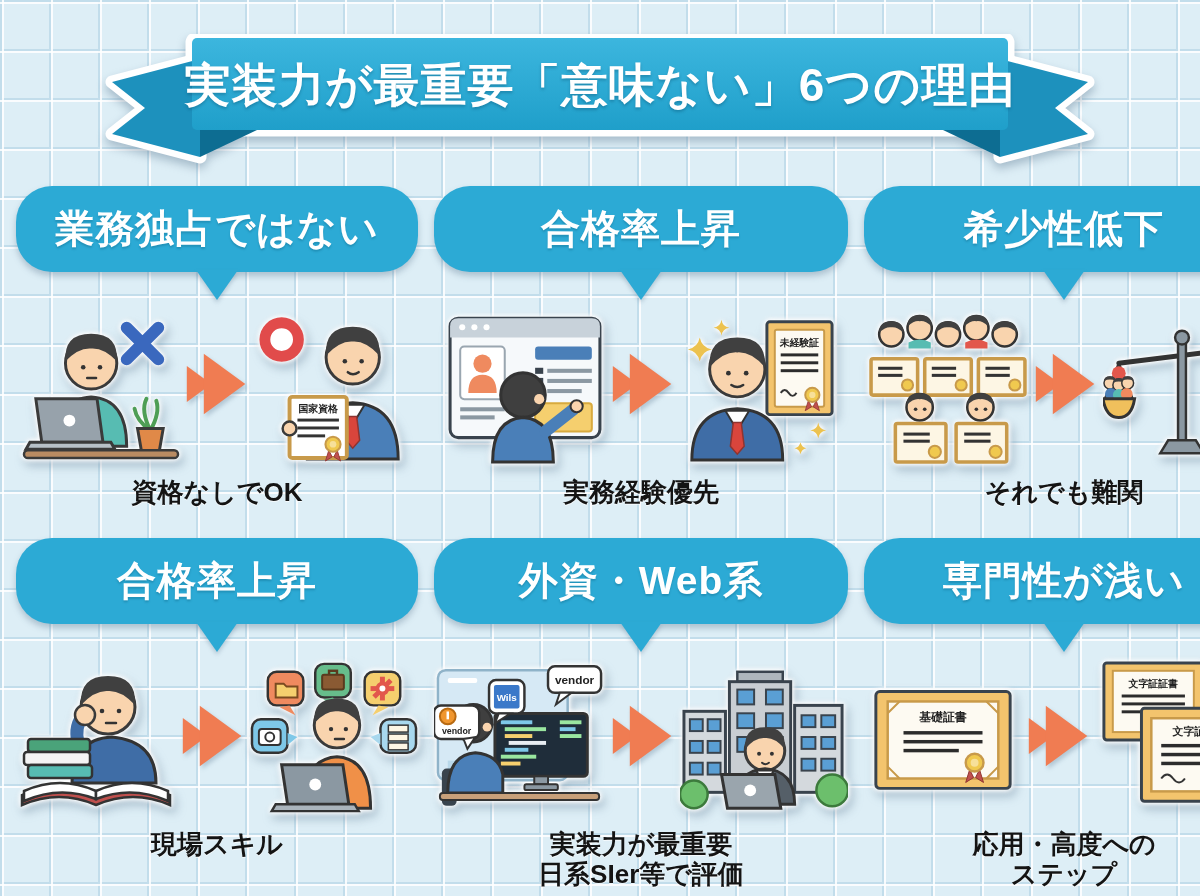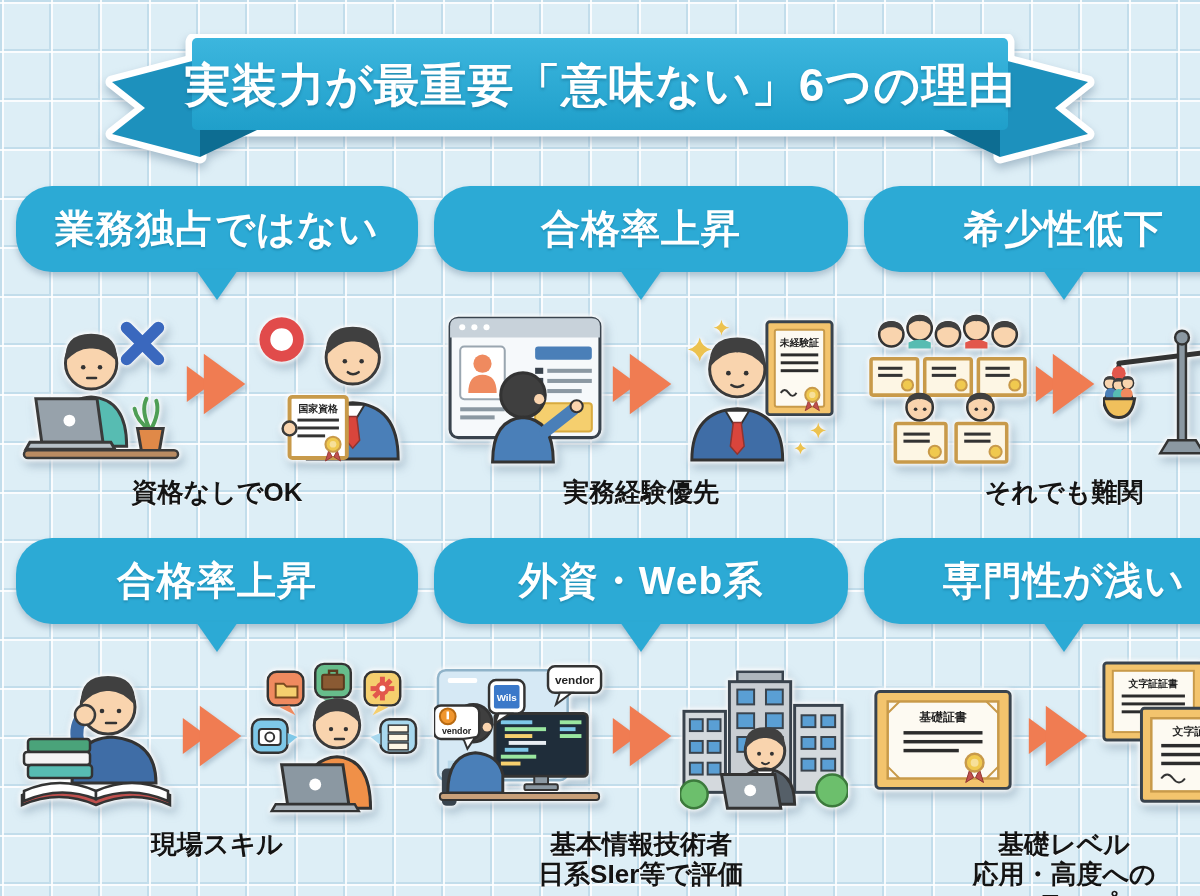--- a/index.html
+++ b/index.html
@@ -525,21 +525,21 @@
           <path d="M83 100 Q86 103 90 100" stroke="#333" stroke-width="2" fill="none" stroke-linecap="round"></path>
           <path d="M56 142 Q56 108 86 106 Q116 108 116 142 Z" fill="#555f68" stroke="#333" stroke-width="3"></path>
           <path d="M77 108 L86 122 L95 108 Z" fill="#fff" stroke="#333" stroke-width="2"></path>
           <path d="M83 116 L89 116 L91 134 L86 140 L81 134 Z" fill="#3a78c9" stroke="#1f4d87" stroke-width="1.5"></path>
           <path d="M42 112 L96 112 L102 146 L48 146 Z" fill="#9aa5ad" stroke="#333" stroke-width="3"></path>
           <circle cx="71" cy="128" r="6" fill="#fff"></circle>
         </svg>
       </span>
     </div>
     <div class="captions">
-      <div class="caption">基本情報技術者</div>
+      <div class="caption">実装力が最重要</div>
       <div class="caption">日系SIer等で評価</div>
     </div>
   </div>
 
   <div class="section">
     <div class="bubble">専門性が浅い</div>
     <div class="bubble-tail"></div>
     <div class="figures">
       <span class="sticker">
         <svg width="158" height="150" viewBox="0 0 160 150">
@@ -577,19 +577,18 @@
             <rect x="66" y="86" width="78" height="3.5" fill="#2c2c2c"></rect>
             <rect x="66" y="95" width="78" height="3.5" fill="#2c2c2c"></rect>
             <rect x="66" y="104" width="52" height="3.5" fill="#2c2c2c"></rect>
             <path d="M66 121 q6 -8 12 0 t12 0" stroke="#333" stroke-width="2" fill="none"></path>
             <use href="#rosette" transform="translate(136,122) scale(0.95)"></use>
           </g>
         </svg>
       </span>
     </div>
     <div class="captions">
-      <div class="caption">基礎レベル</div>
       <div class="caption">応用・高度への
 ステップ</div>
     </div>
   </div>
 
 </div>
 
 </body></html>

